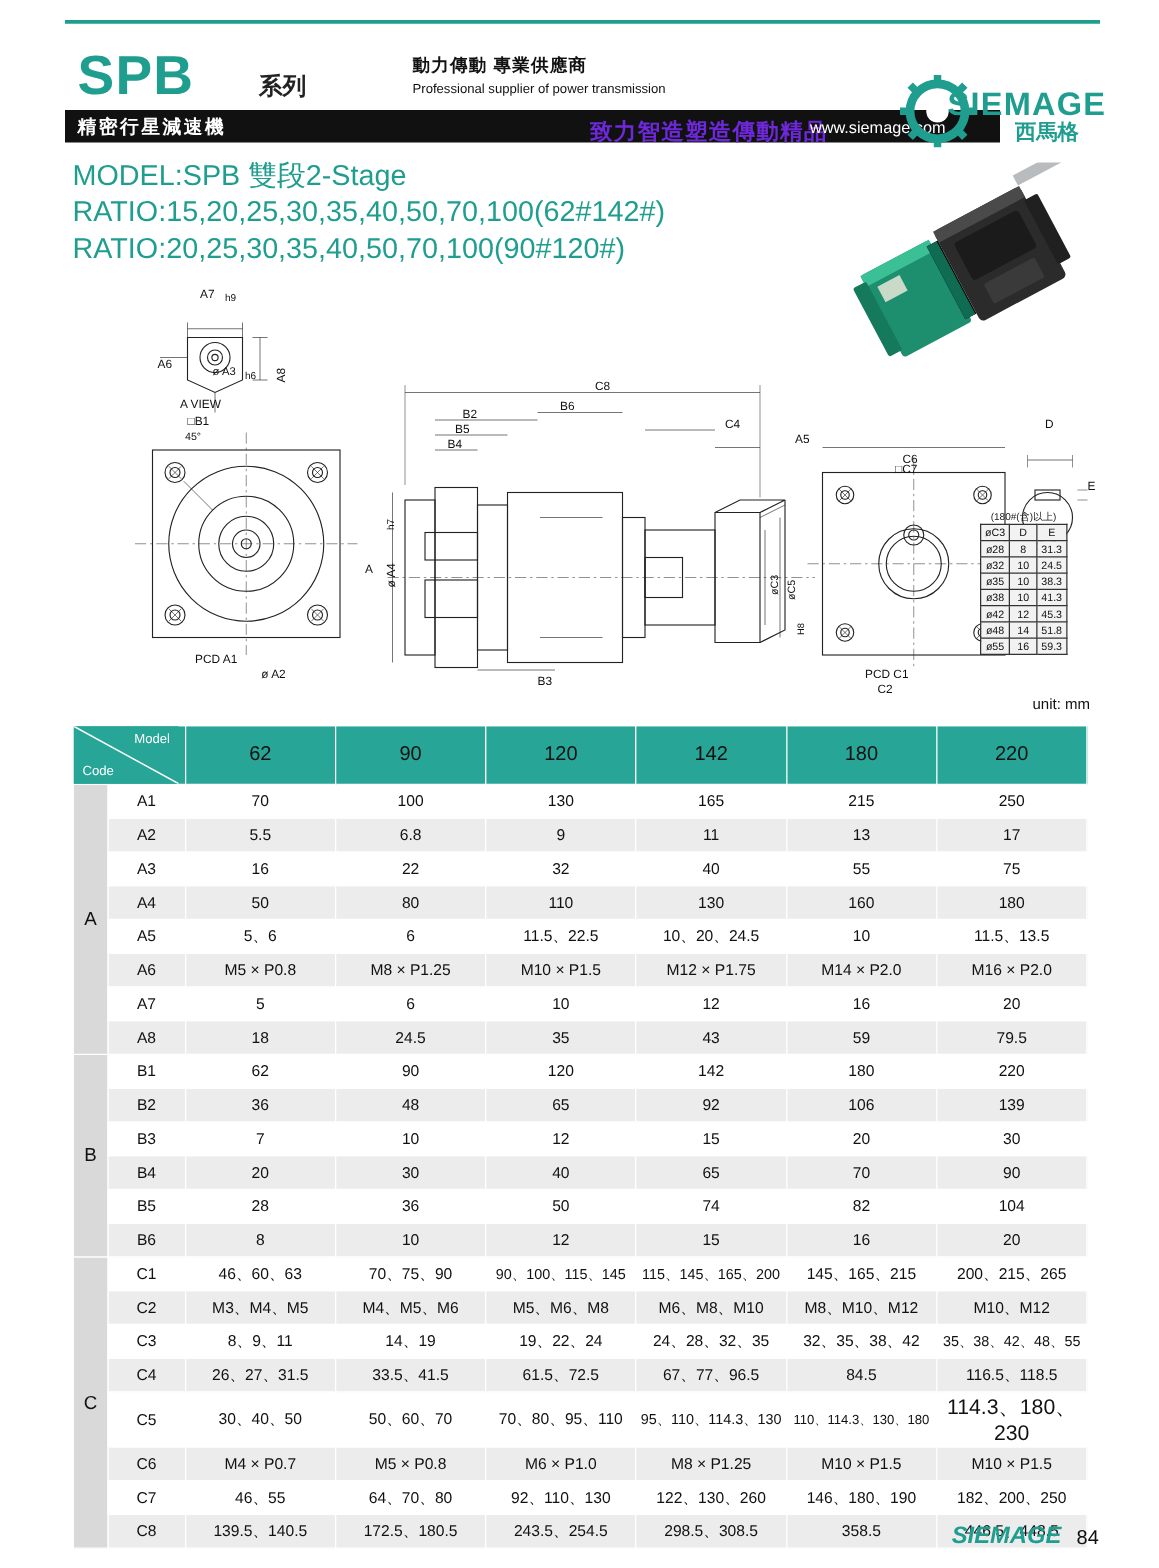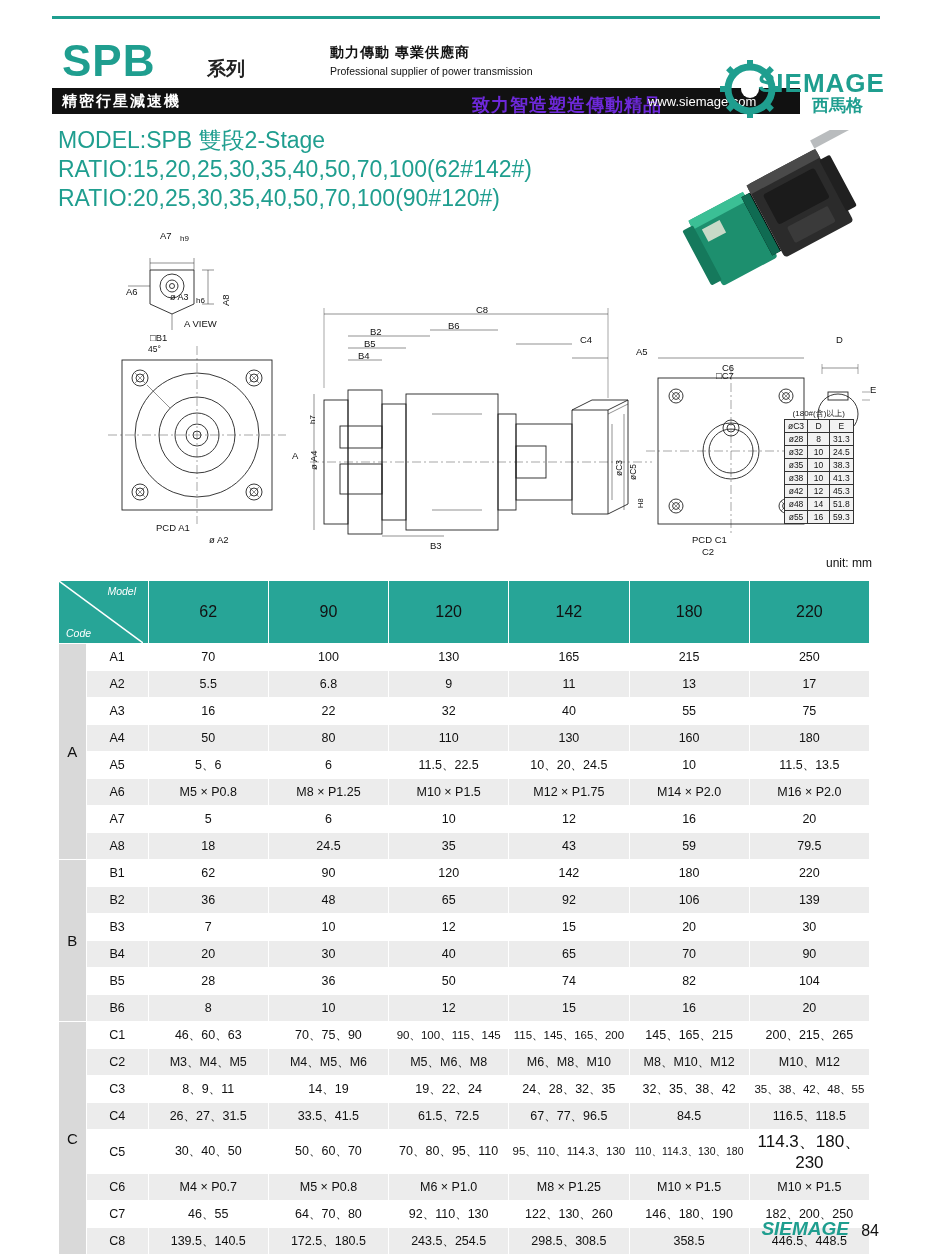--- a/index.html
+++ b/index.html
@@ -86,21 +86,21 @@
     border: 1px solid #ffffff;
     text-align: center;
     vertical-align: middle;
     padding: 0;
     height: 27px;
     font-weight: normal;
     color: #111;
   }
   .hdr { background: #27a597; color: #fff; font-size: 16px; font-weight: normal; height: 46px; }
   .hdr-corner {
-    background: #27a597; color: #fff; position: relative; width: 84px; height: 62px; font-style: italic;
+    background: #27a597; color: #fff; position: relative; width: 84px; height: 46px;
   }
   .corner-model { position: absolute; right: 7px; top: 4px; font-size: 10.5px; }
   .corner-code { position: absolute; left: 7px; bottom: 4px; font-size: 10.5px; }
   .corner-diag {
     position: absolute; left: 0; top: 0; width: 100%; height: 100%;
   }
   .grp { width: 26px; background: #d9d9d9; font-size: 15px; }
   .code-cell { width: 58px; }
   .row-a { background: #ffffff; }
   .row-b { background: #ececec; }
@@ -316,21 +316,21 @@
       </g>
     </svg>
 
     
     <div class="dtxt" style="left:108px; top:12px;">A7</div>
     <div class="dtxt-sm" style="left:128px; top:16px;">h9</div>
     <div class="vtxt" style="left:168px; top:88px;">A8</div>
     <div class="dtxt" style="left:74px; top:68px;">A6</div>
     <div class="dtxt" style="left:118px; top:74px; font-size:9px;">ø A3</div>
     <div class="dtxt-sm" style="left:144px; top:78px;">h6</div>
-    <div class="dtxt" style="left:92px; top:100px;margin-left:40px;">A VIEW</div>
+    <div class="dtxt" style="left:92px; top:100px;">A VIEW</div>
     <div class="dtxt" style="left:98px; top:114px;">□B1</div>
     <div class="dtxt" style="left:96px; top:126px; font-size:8.5px;">45°</div>
     <div class="dtxt" style="left:104px; top:304px;">PCD A1</div>
     <div class="dtxt" style="left:110px; top:316px;margin-left:47px;">ø A2</div>
     <div class="vtxt" style="left:256px; top:252px;">ø A4</div>
     <div class="vtxt" style="left:256px; top:206px; font-size:8px;">h7</div>
     <div class="dtxt" style="left:240px; top:232px;">A</div>
 
     <div class="dtxt" style="left:424px; top:86px;">C8</div>
     <div class="dtxt" style="left:318px; top:108px;">B2</div>

